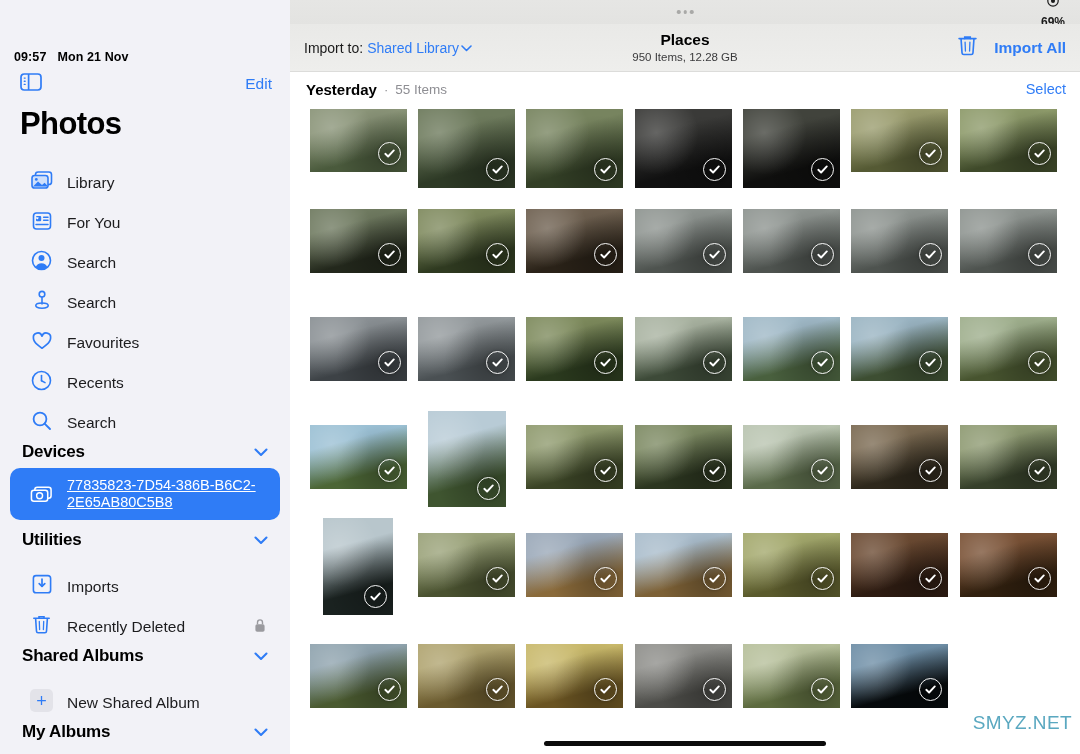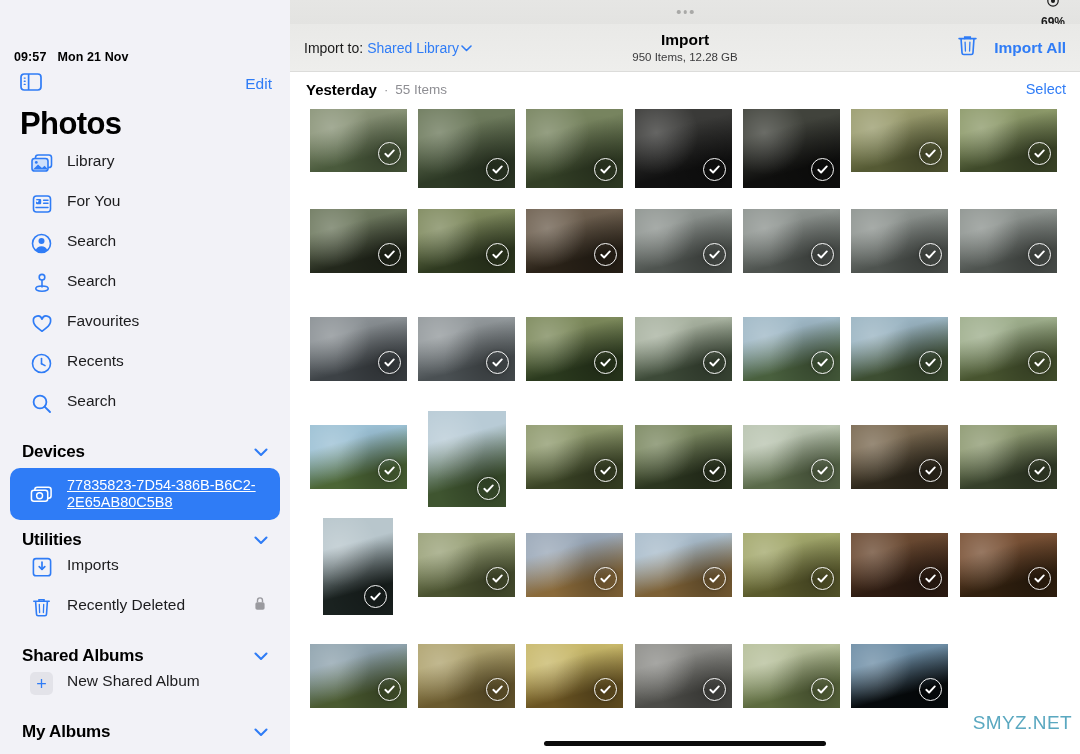--- a/index.html
+++ b/index.html
@@ -31,21 +31,21 @@
     padding: 0 18px 0 20px;
   }
   .sb-edit { color: #2f7cf6; font-size: 15.5px; }
 
   .sb-title {
     font-size: 31px; font-weight: bold; color: #000;
     padding: 2px 0 10px 20px; letter-spacing: -0.6px;
   }
 
   .sb-item {
-    display: flex; align-items: flex-start; height: 40px;
+    display: flex; align-items: flex-end; height: 40px;
     padding: 0 14px 0 20px; gap: 14px; border-radius: 10px;
     margin: 0 10px 0 10px;
   }
   .sb-item .lbl { font-size: 15.5px; color: #1c1c1e; }
   .sb-item .ic { width: 23px; height: 23px; flex: 0 0 23px; display: flex; align-items: center; justify-content: center; }
   .sb-item.selected { background: #2f7cf6; height: 52px; align-items: center; }
   .sb-item.selected .lbl { color: #fff; font-size: 14.5px; line-height: 17px; text-decoration: underline; }
 
   .sb-section {
     display: flex; align-items: center; justify-content: space-between;
@@ -356,21 +356,21 @@
         <span>Import to:</span>
         <span class="blue">Shared Library</span>
         <span class="cv">
           <svg width="11" height="7" viewBox="0 0 11 7">
               <polyline points="1,1 5.5,5.5 10,1" fill="none" stroke="#2f7cf6" stroke-width="1.6" stroke-linecap="round" stroke-linejoin="round"></polyline>
             </svg>
         </span>
       </div>
 
       <div class="tb-center">
-        <div class="t1">Import</div>
+        <div class="t1">Places</div>
         <div class="t2">950 Items, 12.28 GB</div>
       </div>
 
       <div class="tb-right">
         <span>
           <svg width="21" height="23" viewBox="0 0 19 21">
             <line x1="1.8" y1="4.2" x2="17.2" y2="4.2" stroke="#2f7cf6" stroke-width="1.5" stroke-linecap="round"></line>
             <path d="M7 4.2V2.8h5v1.4" fill="none" stroke="#2f7cf6" stroke-width="1.5" stroke-linecap="round"></path>
             <path d="M3.6 4.2l.9 13a1.6 1.6 0 0 0 1.6 1.5h6.8a1.6 1.6 0 0 0 1.6-1.5l.9-13" fill="none" stroke="#2f7cf6" stroke-width="1.5" stroke-linejoin="round"></path>
             <line x1="7.3" y1="7.4" x2="7.6" y2="15.6" stroke="#2f7cf6" stroke-width="1.2" stroke-linecap="round"></line>

